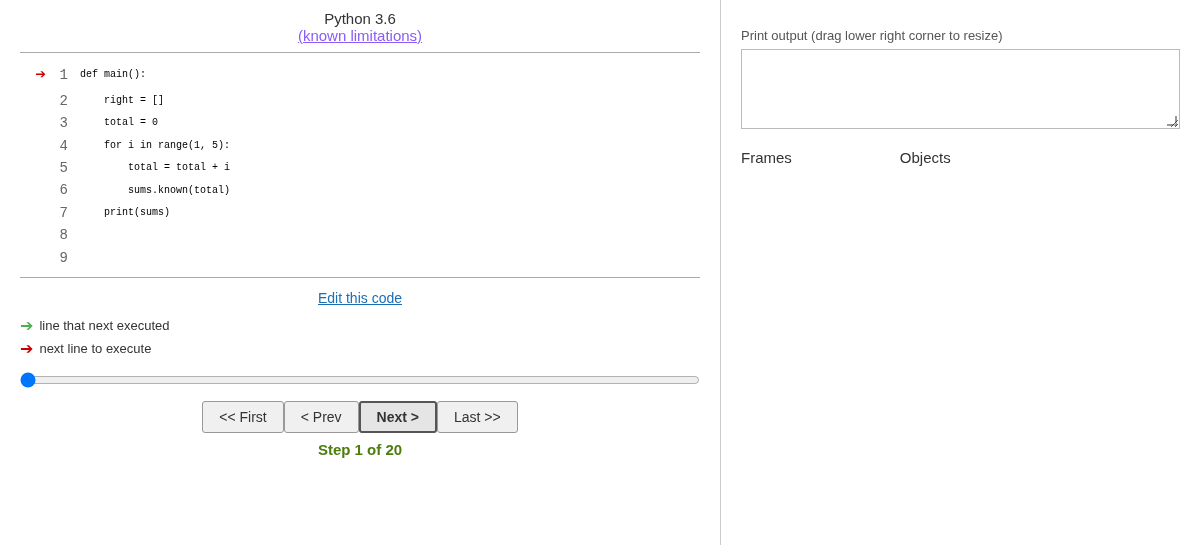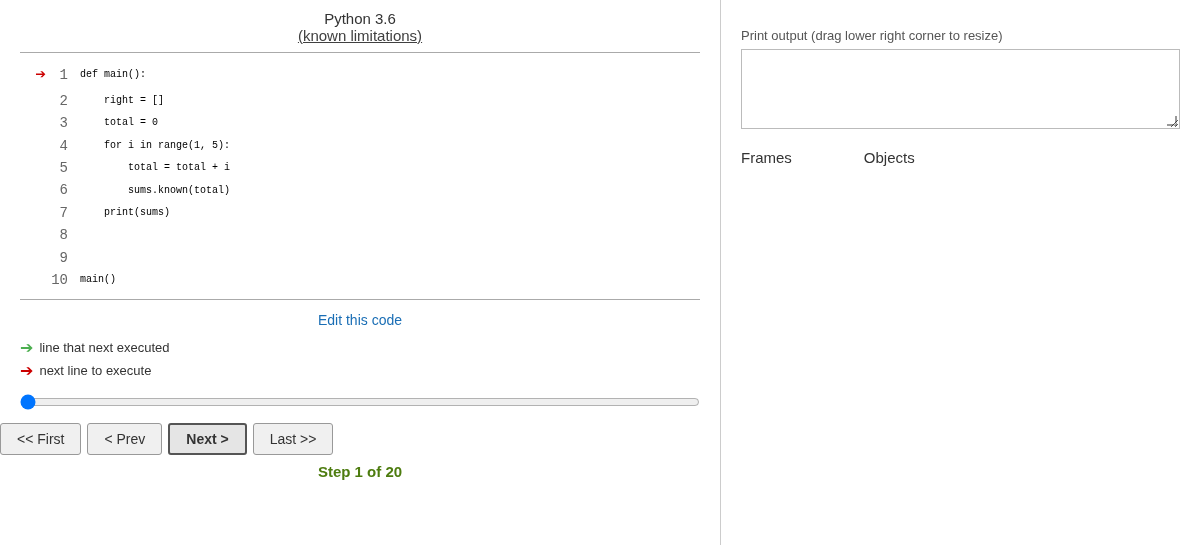--- a/index.html
+++ b/index.html
@@ -31,21 +31,21 @@
     
     .code-header {
       text-align: center;
       margin-bottom: 8px;
     }
     .code-header-title {
       font-size: 15px;
       color: #333;
     }
     .code-header-link {
-      color: #404040;
+      color: #8b5cf6;
       text-decoration: underline;
       cursor: pointer;
       font-size: 15px;
     }
     .code-area {
       border-top: 1px solid #aaa;
       border-bottom: 1px solid #aaa;
       padding: 8px 0;
       margin: 0 20px;
       position: relative;
@@ -84,20 +84,21 @@
       color: #000;
       white-space: pre;
     }
     .edit-link {
       text-align: center;
       margin-top: 12px;
       margin-bottom: 10px;
     }
     .edit-link a {
       color: #1a6eb5;
+      text-decoration: underline;
       cursor: pointer;
       font-size: 14px;
     }
     
     .legend {
       padding: 0 20px;
       margin-bottom: 10px;
     }
     .legend-item {
       display: flex;
@@ -120,22 +121,21 @@
       padding: 0 20px;
       margin-bottom: 10px;
     }
     .slider-container input[type=range] {
       width: 680px;
       height: 16px;
     }
     
     .buttons-row {
       display: flex;
-      justify-content: flex-start;
-      gap: 6px;
+      justify-content: center;
       margin-bottom: 8px;
     }
     .btn {
       padding: 6px 16px;
       font-size: 14px;
       border: 1px solid #999;
       background: #f0f0f0;
       cursor: pointer;
       border-radius: 3px;
       color: #333;
@@ -172,21 +172,21 @@
       right: 2px;
       width: 10px;
       height: 10px;
       border-right: 2px solid #999;
       border-bottom: 2px solid #999;
       cursor: se-resize;
     }
     .frames-objects {
       display: flex;
       margin-top: 20px;
-      gap: 72px;
+      gap: 108px;
     }
     .frames-label, .objects-label {
       font-size: 15px;
       color: #333;
     }
   </style>
 </head>
 <body>
 
 <div class="layout">
@@ -240,25 +240,20 @@
           </div>
           <div class="code-line">
             <span class="line-arrow"></span>
             <span class="line-num">8</span>
             <span class="line-code"></span>
           </div>
           <div class="code-line">
             <span class="line-arrow"></span>
             <span class="line-num">9</span>
             <span class="line-code"></span>
-          </div>
-          <div class="code-line">
-            <span class="line-arrow"></span>
-            <span class="line-num">10</span>
-            <span class="line-code">main()</span>
           </div>
         </div>
     </div>
 
     <div class="edit-link">
       <a>Edit this code</a>
     </div>
 
     <div class="legend">
       <div class="legend-item">

